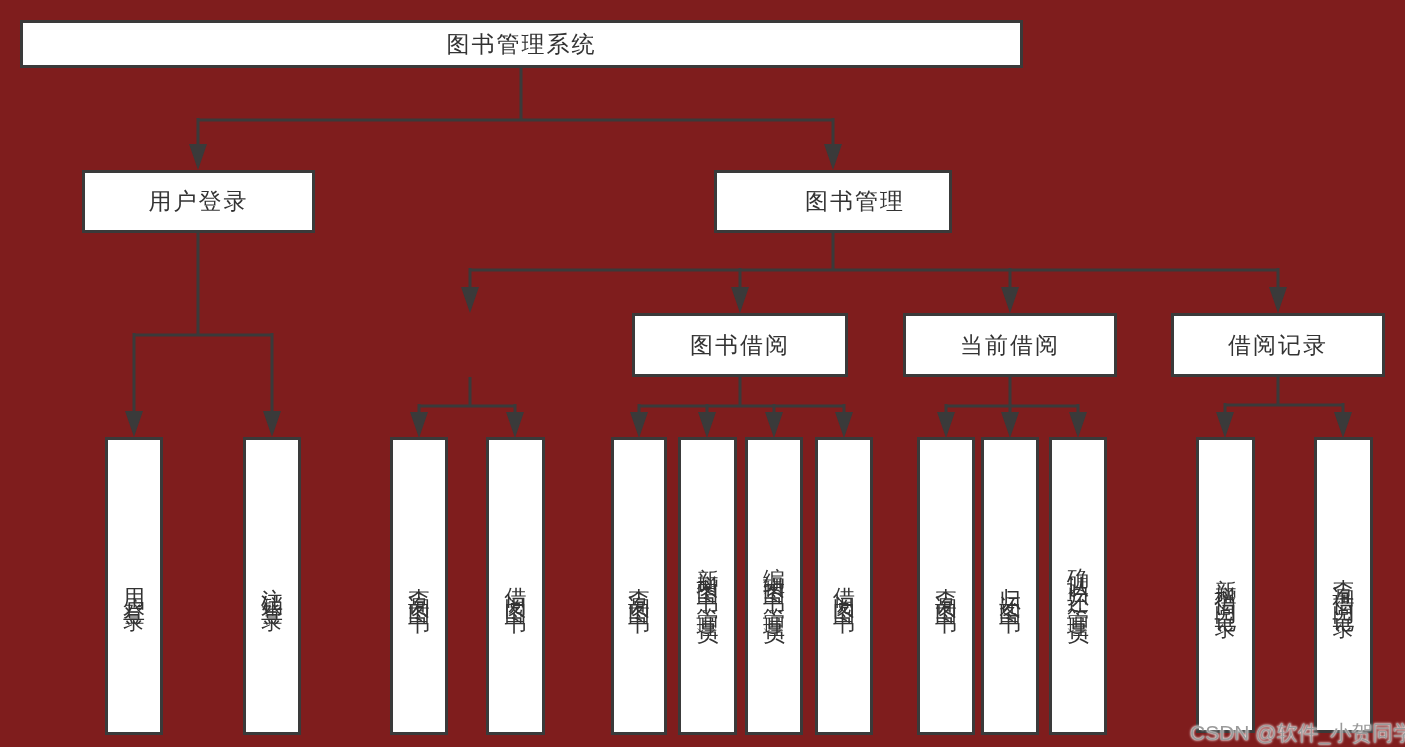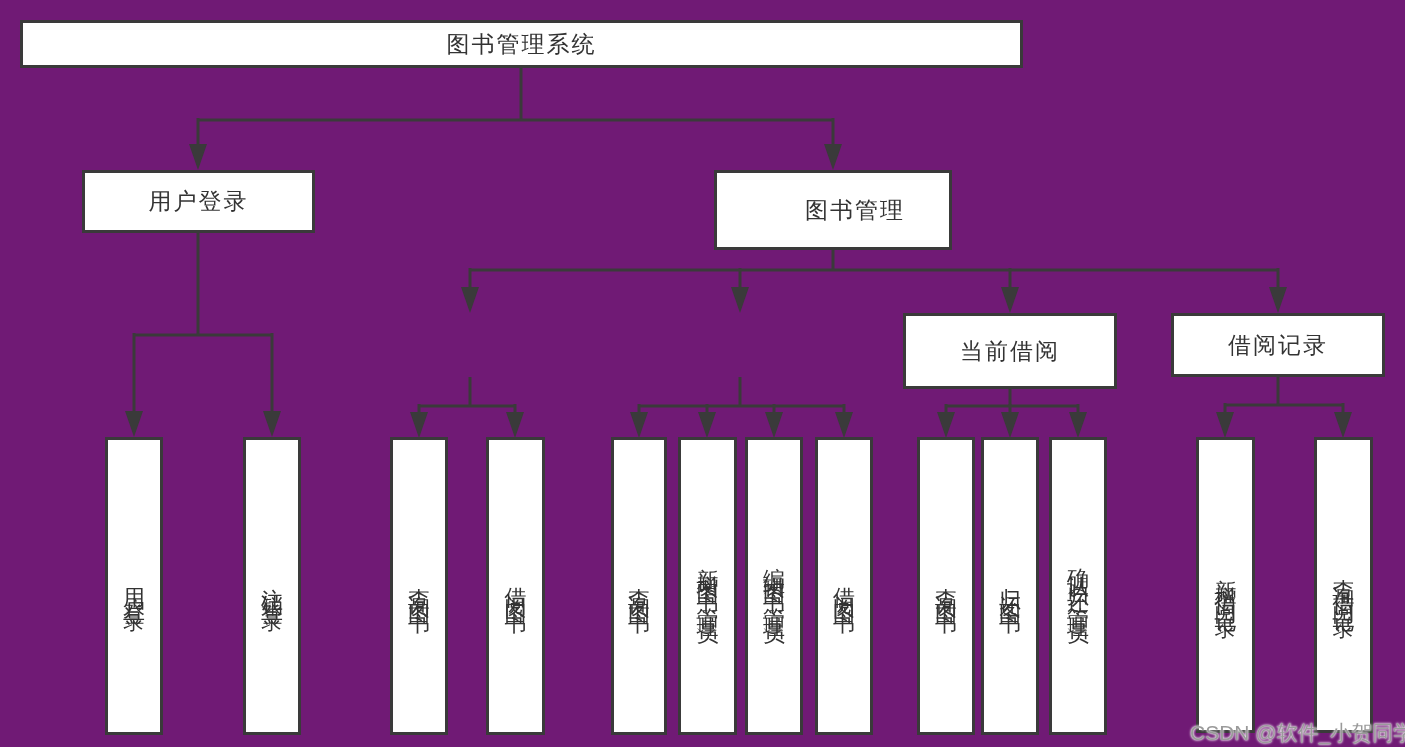--- a/index.html
+++ b/index.html
@@ -1,19 +1,19 @@
 <!DOCTYPE html>
 <html><head>
 <meta charset="utf-8">
 <style>
   html,body{margin:0;padding:0;background:#ffffff;}
   .stage{
     position:relative;
     width:1405px;height:747px;
-    background:#701a75;
+    background:#7f1d1d;
     font-family:"Liberation Sans", sans-serif;
     color:#333333;
     overflow:hidden;
   }
   svg.connectors{position:absolute;left:0;top:0;z-index:1;}
   .box{
     position:absolute;
     box-sizing:border-box;
     border:3px solid #3a3a3a;
     background:#ffffff;
@@ -113,25 +113,28 @@
     <polygon points="1334,412 1352,412 1343,438" fill="#3a3a3a" stroke="none"></polygon>
   </svg>
 
   <div class="box h" style="left:20px;top:20px;width:1003px;height:48px;">
     <span>图书管理系统</span>
   </div>
 
   <div class="box h" style="left:82px;top:170px;width:233px;height:63px;">
     <span>用户登录</span>
   </div>
-  <div class="box h" style="left:714px;top:170px;width:238px;height:80px;padding-left:44px;">
+  <div class="box h" style="left:714px;top:170px;width:238px;height:63px;padding-left:44px;">
     <span>图书管理</span>
   </div>
 
-  <div class="box h" style="left:903px;top:313px;width:214px;height:76px;">
+  <div class="box h" style="left:632px;top:313px;width:216px;height:64px;">
+    <span>图书借阅</span>
+  </div>
+  <div class="box h" style="left:903px;top:313px;width:214px;height:64px;">
     <span>当前借阅</span>
   </div>
   <div class="box h" style="left:1171px;top:313px;width:214px;height:64px;">
     <span>借阅记录</span>
   </div>
 
   <div class="box v" style="left:105px;top:437px;width:58px;height:298px;">
     <span>用户登录</span>
   </div>
   <div class="box v" style="left:243px;top:437px;width:58px;height:298px;">

